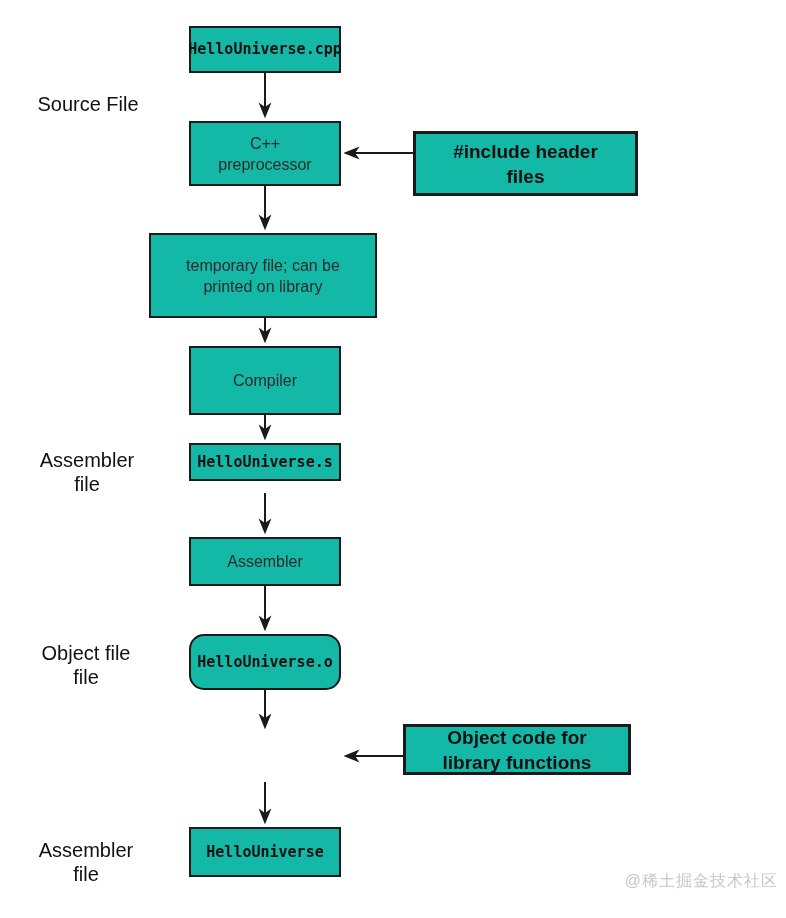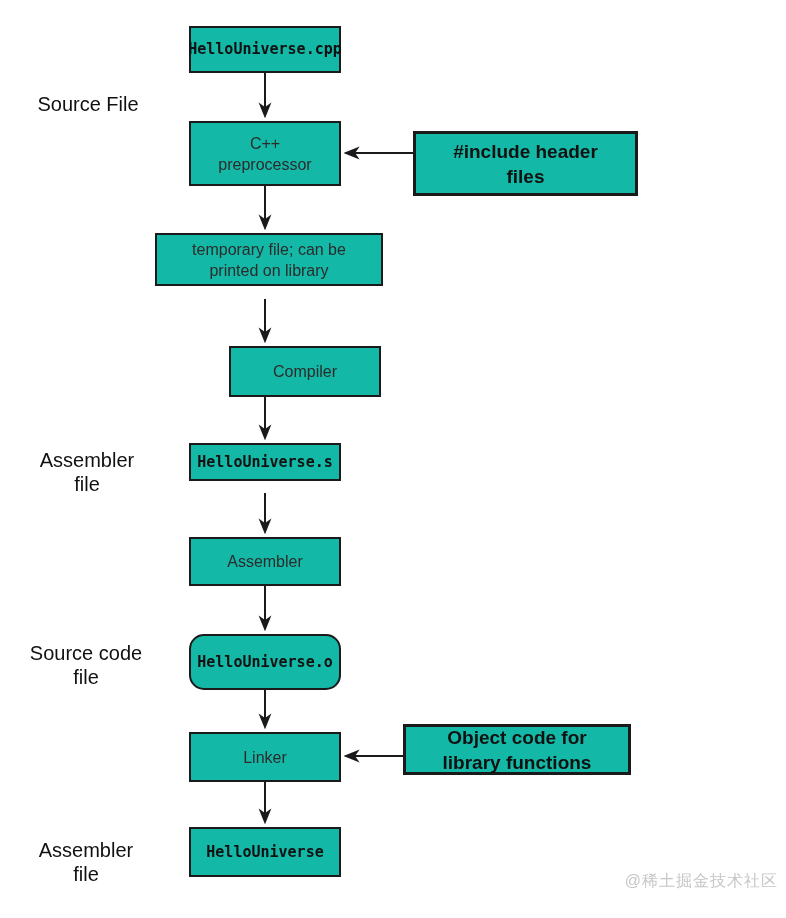--- a/index.html
+++ b/index.html
@@ -55,44 +55,41 @@
 
   <div class="node mono" style="left:189px; top:26px; width:152px; height:47px;">
     <span>HelloUniverse.cpp</span>
   </div>
 
   <div class="node" style="left:189px; top:121px; width:152px; height:65px;">
     <span>C++</span>
     <span>preprocessor</span>
   </div>
 
-  <div class="node" style="left:155px; top:233px; width:228px; height:53px;">
+  <div class="node" style="left:149px; top:233px; width:228px; height:85px;">
     <span>temporary file; can be</span>
     <span>printed on library</span>
   </div>
 
-  <div class="node" style="left:189px; top:346px; width:152px; height:51px;margin-left:40px;">
+  <div class="node" style="left:189px; top:346px; width:152px; height:69px;">
     <span>Compiler</span>
   </div>
 
   <div class="node mono" style="left:189px; top:443px; width:152px; height:38px;">
     <span>HelloUniverse.s</span>
   </div>
 
   <div class="node" style="left:189px; top:537px; width:152px; height:49px;">
     <span>Assembler</span>
   </div>
 
   <div class="node mono" style="left:189px; top:634px; width:152px; height:56px;border-radius:15px;">
     <span>HelloUniverse.o</span>
   </div>
 
-  <div class="node" style="left:189px; top:732px; width:152px; height:50px;">
-    <span>Linker</span>
-  </div>
 
   <div class="node mono" style="left:189px; top:827px; width:152px; height:50px;">
     <span>HelloUniverse</span>
   </div>
 
   <div class="node callout" style="left:413px; top:106px; width:225px; height:65px;margin-top:25px;">
     <span>#include header</span>
     <span>files</span>
   </div>
 
@@ -104,21 +101,21 @@
   <div class="stage-label" style="left:18px; top:92px;">
     <span>Source File</span>
   </div>
 
   <div class="stage-label" style="left:17px; top:448px;">
     <span style="display:block">Assembler</span>
     <span style="display:block">file</span>
   </div>
 
   <div class="stage-label" style="left:16px; top:641px;">
-    <span style="display:block">Source code</span>
+    <span style="display:block">Object file</span>
     <span style="display:block">file</span>
   </div>
 
   <div class="stage-label" style="left:16px; top:838px;">
     <span style="display:block">Assembler</span>
     <span style="display:block">file</span>
   </div>
 
   <div class="watermark">@稀土掘金技术社区</div>
 

